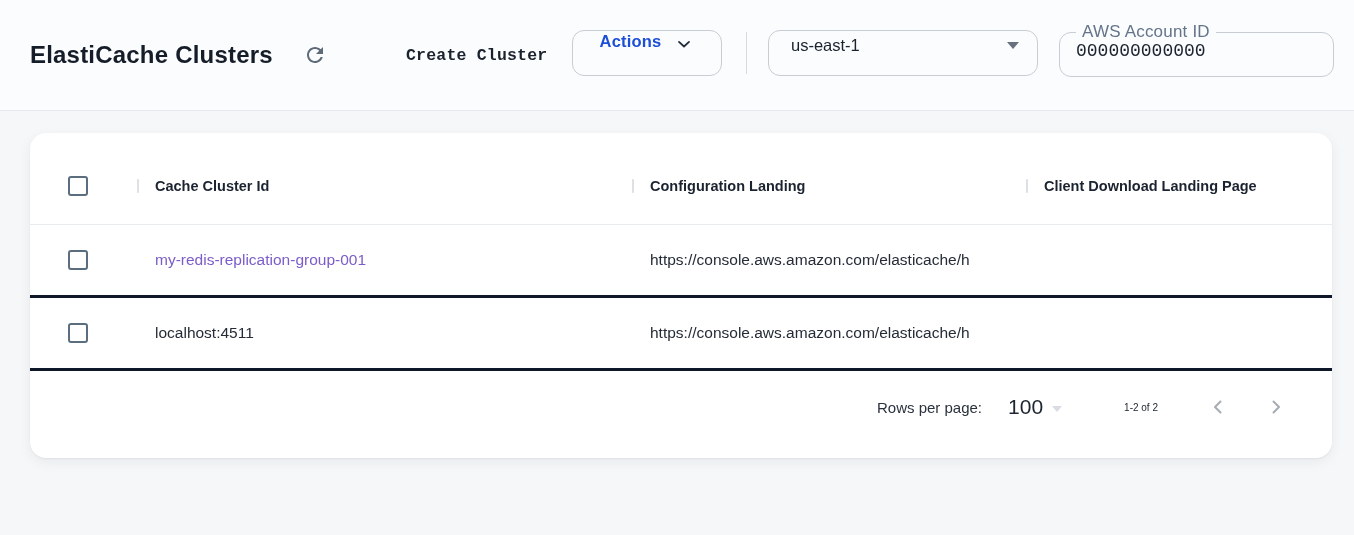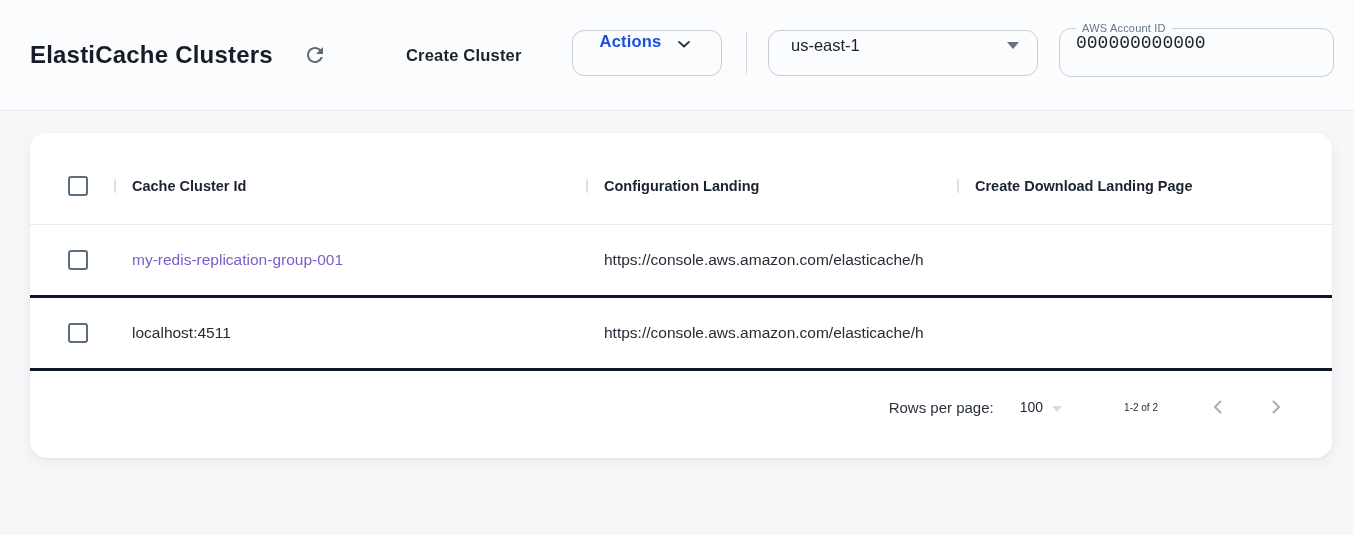--- a/index.html
+++ b/index.html
@@ -19,21 +19,21 @@
     margin:0;font-size:24px;font-weight:700;color:#151d29;letter-spacing:.2px;
   }
   .refresh-btn{
     position:absolute;left:301px;top:55px;transform:translateY(-50%);
     background:none;border:none;padding:2px;cursor:pointer;line-height:0;
     color:var(--icon-slate,#5d6b79);
   }
   .create-btn{
     position:absolute;left:398px;top:55px;transform:translateY(-50%);
     background:none;border:none;padding:6px 8px;cursor:pointer;
-    font-family:Liberation Sans, sans-serif;font-size:16.5px;font-weight:700;color:#1a222e;letter-spacing:.2px;
+    font-family:Liberation Mono, monospace;font-size:16.5px;font-weight:700;color:#1a222e;letter-spacing:.2px;
   }
   .actions-btn{
     position:absolute;left:572px;top:30px;width:150px;height:46px;
     background:transparent;border:1px solid #c8cdd4;border-radius:12px;cursor:pointer;
     display:flex;align-items:flex-start;justify-content:center;gap:13px;
     font-family:inherit;font-size:16.5px;font-weight:700;color:#1d4ed8;letter-spacing:.2px;
   }
   .actions-btn svg{margin-top:2px;}
   .vdivider{position:absolute;left:746px;top:32px;width:1px;height:42px;background:#d7dade;}
   .region-select{
@@ -44,35 +44,36 @@
   .region-value{flex:1;font-size:16.5px;color:#1a222e;}
   .dd-arrow{
     width:0;height:0;border-left:6px solid transparent;border-right:6px solid transparent;
     border-top:7px solid #68727f;
   }
   .account-field{
     position:absolute;left:1059px;top:22px;width:275px;height:55px;box-sizing:border-box;
     border:1px solid #c8cdd4;border-radius:12px;margin:0;padding:0 12px;background:transparent;
   }
   .account-field legend{
-    margin-left:4px;padding:0 6px;font-size:11px;color:#64748b;letter-spacing:.2px;
+    margin-left:4px;padding:0 6px;font-size:17px;color:#64748b;letter-spacing:.2px;
   }
   .account-field input{
     border:none;outline:none;background:transparent;width:100%;
     font-family:Liberation Mono, monospace;font-size:18px;color:#1c2430;padding:0 0 6px 4px;margin-top:-2px;
   }
   .card{
     position:absolute;left:30px;top:133px;width:1302px;height:325px;
     background:#ffffff;border-radius:16px;
     box-shadow:0 1px 2px rgba(16,24,40,.05),0 4px 14px rgba(16,24,40,.06);
     overflow:hidden;
   }
   .grid-row{
     display:grid;grid-template-columns:84px 472px 371px 1fr;align-items:center;
     box-sizing:border-box;
+    gap:23px;
   }
   .grid-row.head{height:92px;padding-top:14px;border-bottom:1px solid #e9ecef;}
   .grid-row.data{height:73px;border-bottom:3px solid #0f172a;}
   .hcell{
     position:relative;font-size:14.5px;font-weight:700;color:#1b2330;
     padding-left:18px;white-space:nowrap;overflow:hidden;
   }
   .sep{
     position:absolute;left:0;top:50%;transform:translateY(-50%);
     width:2px;height:14px;background:#dde0e4;border-radius:1px;
@@ -84,21 +85,21 @@
   .cbx-wrap{padding-left:38px;line-height:0;}
   .checkbox{
     display:inline-block;width:20px;height:20px;box-sizing:border-box;
     border:2px solid var(--checkbox-border,#5b6e80);border-radius:3px;background:#fff;cursor:pointer;
   }
   .footer{
     height:72px;display:flex;align-items:center;justify-content:flex-end;padding-right:36px;
   }
   .rpp-label{font-size:15px;color:#2a323d;text-align:center;}
   .rpp-select{display:flex;align-items:center;margin-left:26px;cursor:pointer;}
-  .rpp-value{font-size:14px;color:#1d2530;}
+  .rpp-value{font-size:21px;color:#1d2530;}
   .rpp-arrow{
     margin-left:9px;width:0;height:0;margin-top:3px;
     border-left:5px solid transparent;border-right:5px solid transparent;
     border-top:6px solid #d9dce0;
   }
   .range{font-size:10px;color:#1d2530;margin-left:62px;}
   .nav-btn{
     width:40px;height:40px;background:none;border:none;padding:0;cursor:default;
     display:flex;align-items:center;justify-content:center;color:#a6acb3;line-height:0;
   }
@@ -148,21 +149,21 @@
     <div class="hcell">
       <span class="sep"></span>
       <span>Cache Cluster Id</span>
     </div>
     <div class="hcell">
       <span class="sep"></span>
       <span>Configuration Landing</span>
     </div>
     <div class="hcell">
       <span class="sep"></span>
-      <span>Create Download Landing Page</span>
+      <span>Client Download Landing Page</span>
     </div>
   </div>
 
   <div class="grid-row data">
     <div class="cbx-wrap">
       <span class="checkbox"></span>
     </div>
     <div class="cell link">my-redis-replication-group-001</div>
     <div class="cell">https://console.aws.amazon.com/elasticache/h</div>
   </div>

